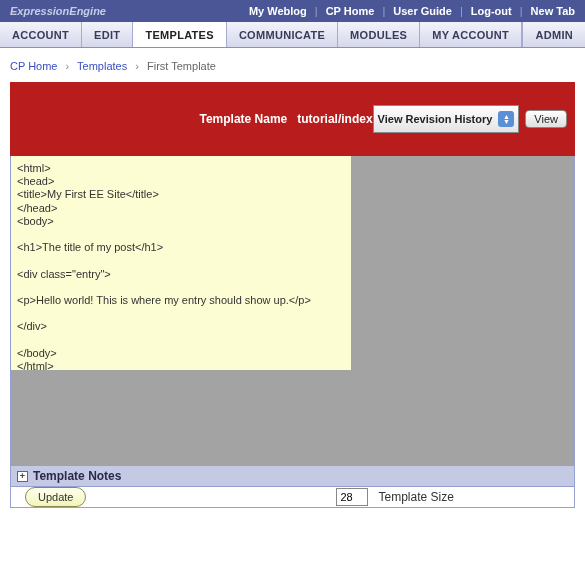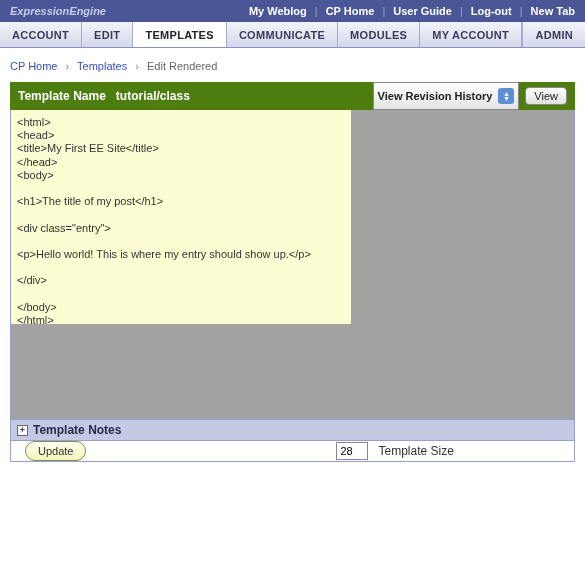--- a/index.html
+++ b/index.html
@@ -17,21 +17,21 @@
   .tab:last-child { margin-left: auto; border-left: 1px solid #a5abd0; border-right: none; }
   
   .content { padding: 12px 10px 10px; }
   .crumbs { color: #666; font-size: 11px; margin-bottom: 10px; }
   .crumbs a { color: #3a4fbf; text-decoration: none; }
   .crumbs .sep { color: #888; margin: 0 5px; }
   
   .view-rendered-wrap { display: flex; justify-content: flex-end; margin-top: -24px; margin-bottom: 0; }
   .view-rendered { background: #3b488f; color: #fff; padding: 5px 18px; font-weight: bold; font-size: 12px; border-top-left-radius: 3px; border-top-right-radius: 3px; cursor: pointer; }
   
-  .titlebar { background: #4d7c0f; color: #fff; padding: 0 8px; display: flex; align-items: center; justify-content: space-between; font-size: 12px; }
+  .titlebar { background: #b91c1c; color: #fff; padding: 23px 8px; display: flex; align-items: center; justify-content: flex-end; font-size: 12px; }
   .titlebar-left { display: flex; gap: 10px; font-weight: bold; }
   .titlebar-right { display: flex; gap: 6px; align-items: center; }
   
   .aqua-select { background: linear-gradient(#fefefe, #e4e4e4); border: 1px solid #888; border-radius: 0; font-size: 11px; padding: 1px 4px; display: flex; align-items: center; height: 28px; position: relative; color: #222; font-weight: bold; }
   .aqua-select .arrows { background: #5b8fd6; color: #fff; width: 16px; height: 16px; border-radius: 3px; margin-left: 6px; display: flex; flex-direction: column; align-items: center; justify-content: center; font-size: 7px; line-height: 5px; }
   
   .view-btn { background: linear-gradient(#fefefe, #e0e0e0); border: 1px solid #888; border-radius: 4px; padding: 2px 8px; font-size: 11px; cursor: pointer; color: #222; height: 18px; display: flex; align-items: center; }
   
   .editor-box { border: 1px solid #95a0d0; border-top: none; height: 310px; background: #a3a3a3; }
   .editor-textarea { width: 340px; height: 214px; background: #fdfdd3; border: none; padding: 6px 6px; font-family: Verdana, Arial, sans-serif; font-size: 11px; color: #333; line-height: 1.2; resize: none; outline: none; white-space: pre; overflow: hidden; }
@@ -71,28 +71,28 @@
   <div class="tab">MY ACCOUNT</div>
   <div class="tab">ADMIN</div>
 </div>
 
 <div class="content">
   <div class="crumbs">
     <a href="#">CP Home</a>
     <span class="sep">›</span>
     <a href="#">Templates</a>
     <span class="sep">›</span>
-    <span>Edit Rendered</span>
+    <span>First Template</span>
   </div>
 
 
   <div class="titlebar">
     <div class="titlebar-left">
       <span>Template Name</span>
-      <span>tutorial/class</span>
+      <span>tutorial/index</span>
     </div>
     <div class="titlebar-right">
       <div class="aqua-select">
         <span>View Revision History</span>
         <span class="arrows">
             <span>▲</span>
             <span>▼</span>
           </span>
       </div>
       <div class="view-btn">View</div>

